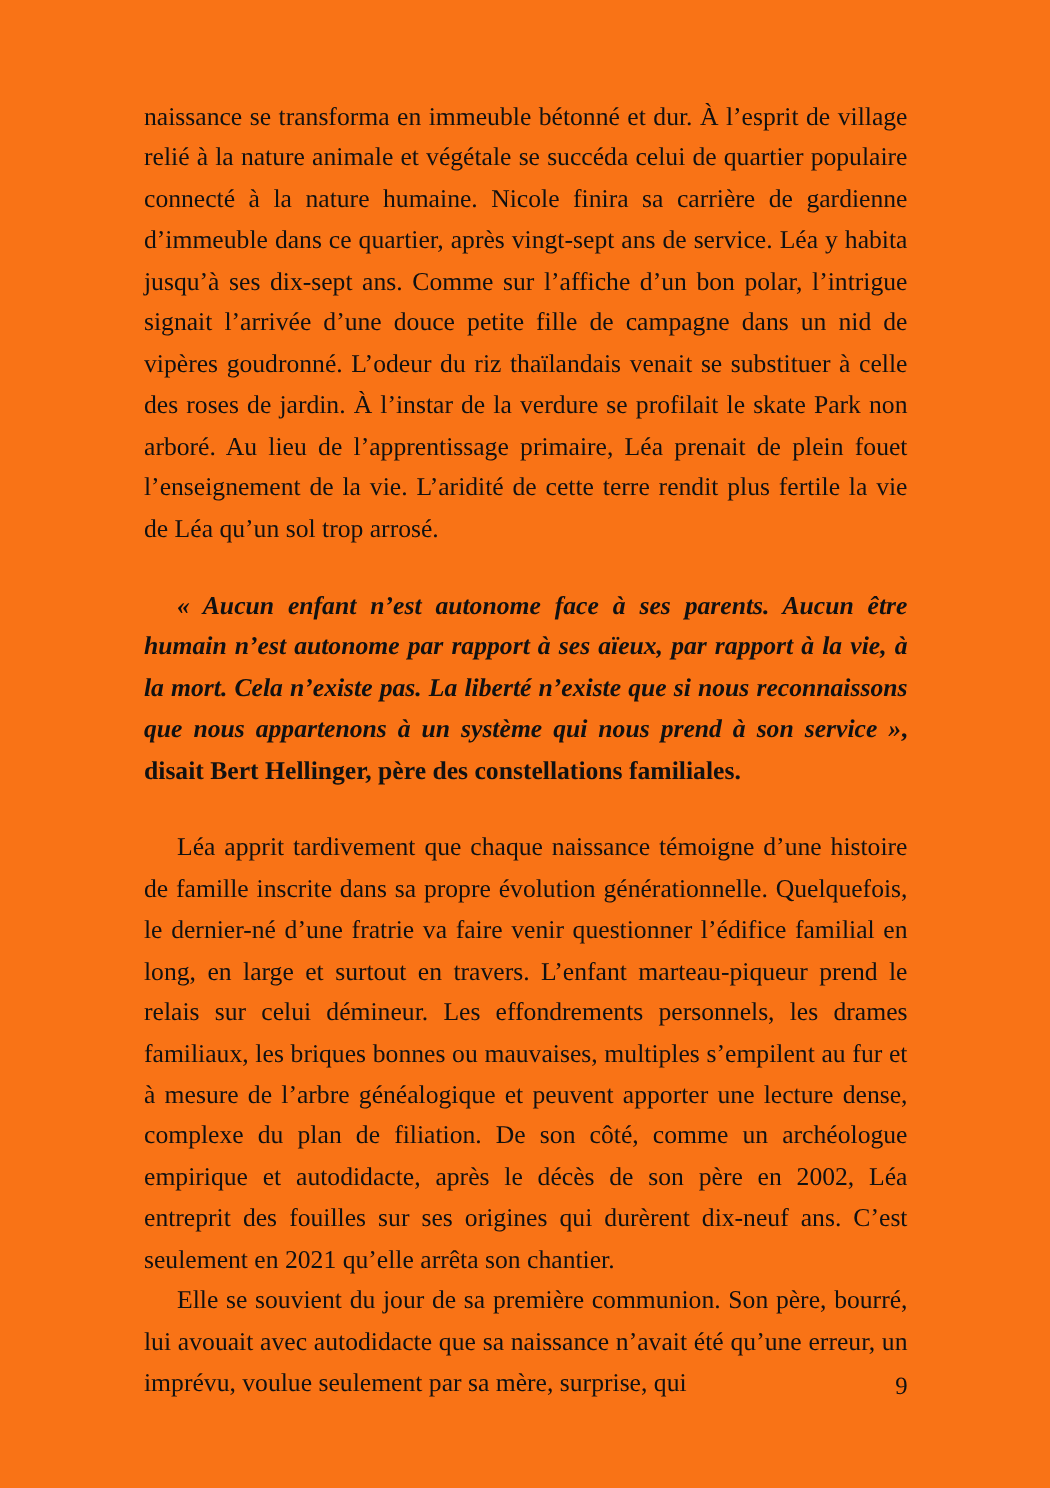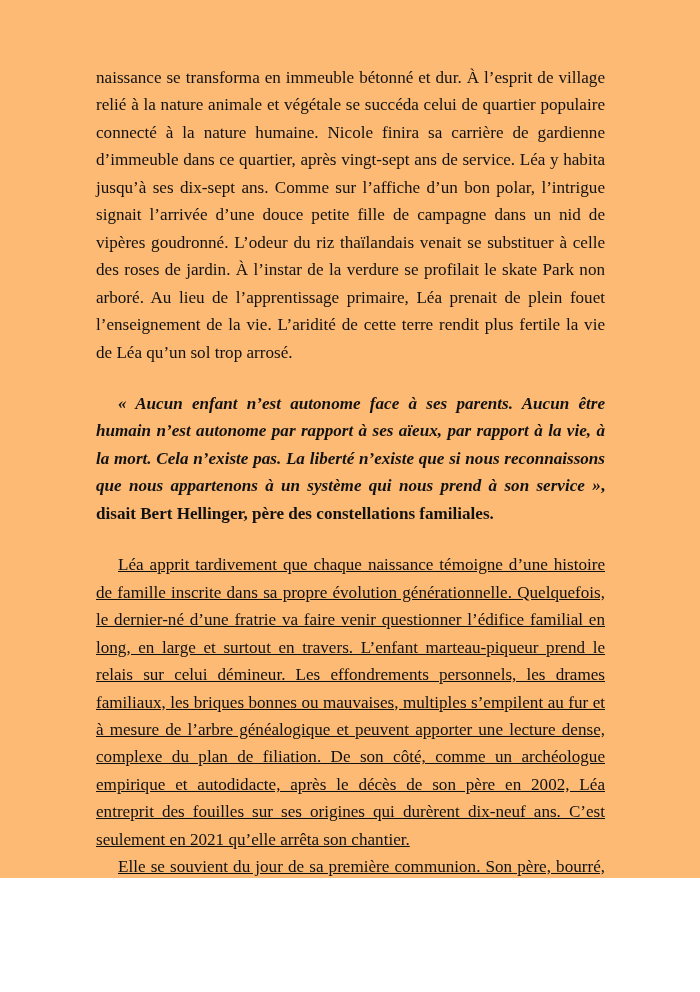--- a/index.html
+++ b/index.html
@@ -8,22 +8,22 @@
     padding: 0;
     background: #ffffff;
   }
   body {
     font-family: "Liberation Serif", "DejaVu Serif", serif;
     color: #111111;
   }
   .page {
     position: relative;
     width: 700px;
-    height: 878px;
-    background: #fdba74;
+    height: 992px;
+    background: #f97316;
     overflow: hidden;
     box-sizing: border-box;
   }
   .text-block {
     position: absolute;
     left: 96px;
     top: 64px;
     width: 509px;
   }
   p.para {
@@ -32,21 +32,20 @@
     line-height: 27.45px;
     text-align: justify;
     text-justify: inter-word;
     hyphens: none;
     -webkit-hyphens: none;
     color: #111111;
     text-indent: 0;
   }
   p.para.indent {
     text-indent: 22px;
-    text-decoration: underline;
   }
   p.para.spaced {
     margin-top: 24px;
   }
   p.para.quote {
     font-style: italic;
     text-indent: 22px;
     font-weight: bold;
   }
   p.para.quote .attrib {
@@ -69,19 +68,19 @@
 <div class="page">
 
   <div class="text-block">
 
     <p class="para">naissance se transforma en immeuble bétonné et dur. À l’esprit de village relié à la nature animale et végétale se succéda celui de quartier populaire connecté à la nature humaine. Nicole finira sa carrière de gardienne d’immeuble dans ce quartier, après vingt-sept ans de service. Léa y habita jusqu’à ses dix-sept ans. Comme sur l’affiche d’un bon polar, l’intrigue signait l’arrivée d’une douce petite fille de campagne dans un nid de vipères goudronné. L’odeur du riz thaïlandais venait se substituer à celle des roses de jardin. À l’instar de la verdure se profilait le skate Park non arboré. Au lieu de l’apprentissage primaire, Léa prenait de plein fouet l’enseignement de la vie. L’aridité de cette terre rendit plus fertile la vie de Léa qu’un sol trop arrosé.</p>
 
     <p class="para quote spaced"><span>« Aucun enfant n’est autonome face à ses parents. Aucun être humain n’est autonome par rapport à ses aïeux, par rapport à la vie, à la mort. Cela n’existe pas. La liberté n’existe que si nous reconnaissons que nous appartenons à un système qui nous prend à son service »</span><span class="attrib">, disait Bert Hellinger, père des constellations familiales.</span></p>
 
     <p class="para indent spaced">Léa apprit tardivement que chaque naissance témoigne d’une histoire de famille inscrite dans sa propre évolution générationnelle. Quelquefois, le dernier-né d’une fratrie va faire venir questionner l’édifice familial en long, en large et surtout en travers. L’enfant marteau-piqueur prend le relais sur celui démineur. Les effondrements personnels, les drames familiaux, les briques bonnes ou mauvaises, multiples s’empilent au fur et à mesure de l’arbre généalogique et peuvent apporter une lecture dense, complexe du plan de filiation. De son côté, comme un archéologue empirique et autodidacte, après le décès de son père en 2002, Léa entreprit des fouilles sur ses origines qui durèrent dix-neuf ans. C’est seulement en 2021 qu’elle arrêta son chantier.</p>
 
-    <p class="para indent">Elle se souvient du jour de sa première communion. Son père, bourré, lui avouait avec nonchalance que sa naissance n’avait été qu’une erreur, un imprévu, voulue seulement par sa mère, surprise, qui</p>
+    <p class="para indent">Elle se souvient du jour de sa première communion. Son père, bourré, lui avouait avec autodidacte que sa naissance n’avait été qu’une erreur, un imprévu, voulue seulement par sa mère, surprise, qui</p>
 
   </div>
 
   <div class="page-number">9</div>
 
 </div>
 
 </body></html>

